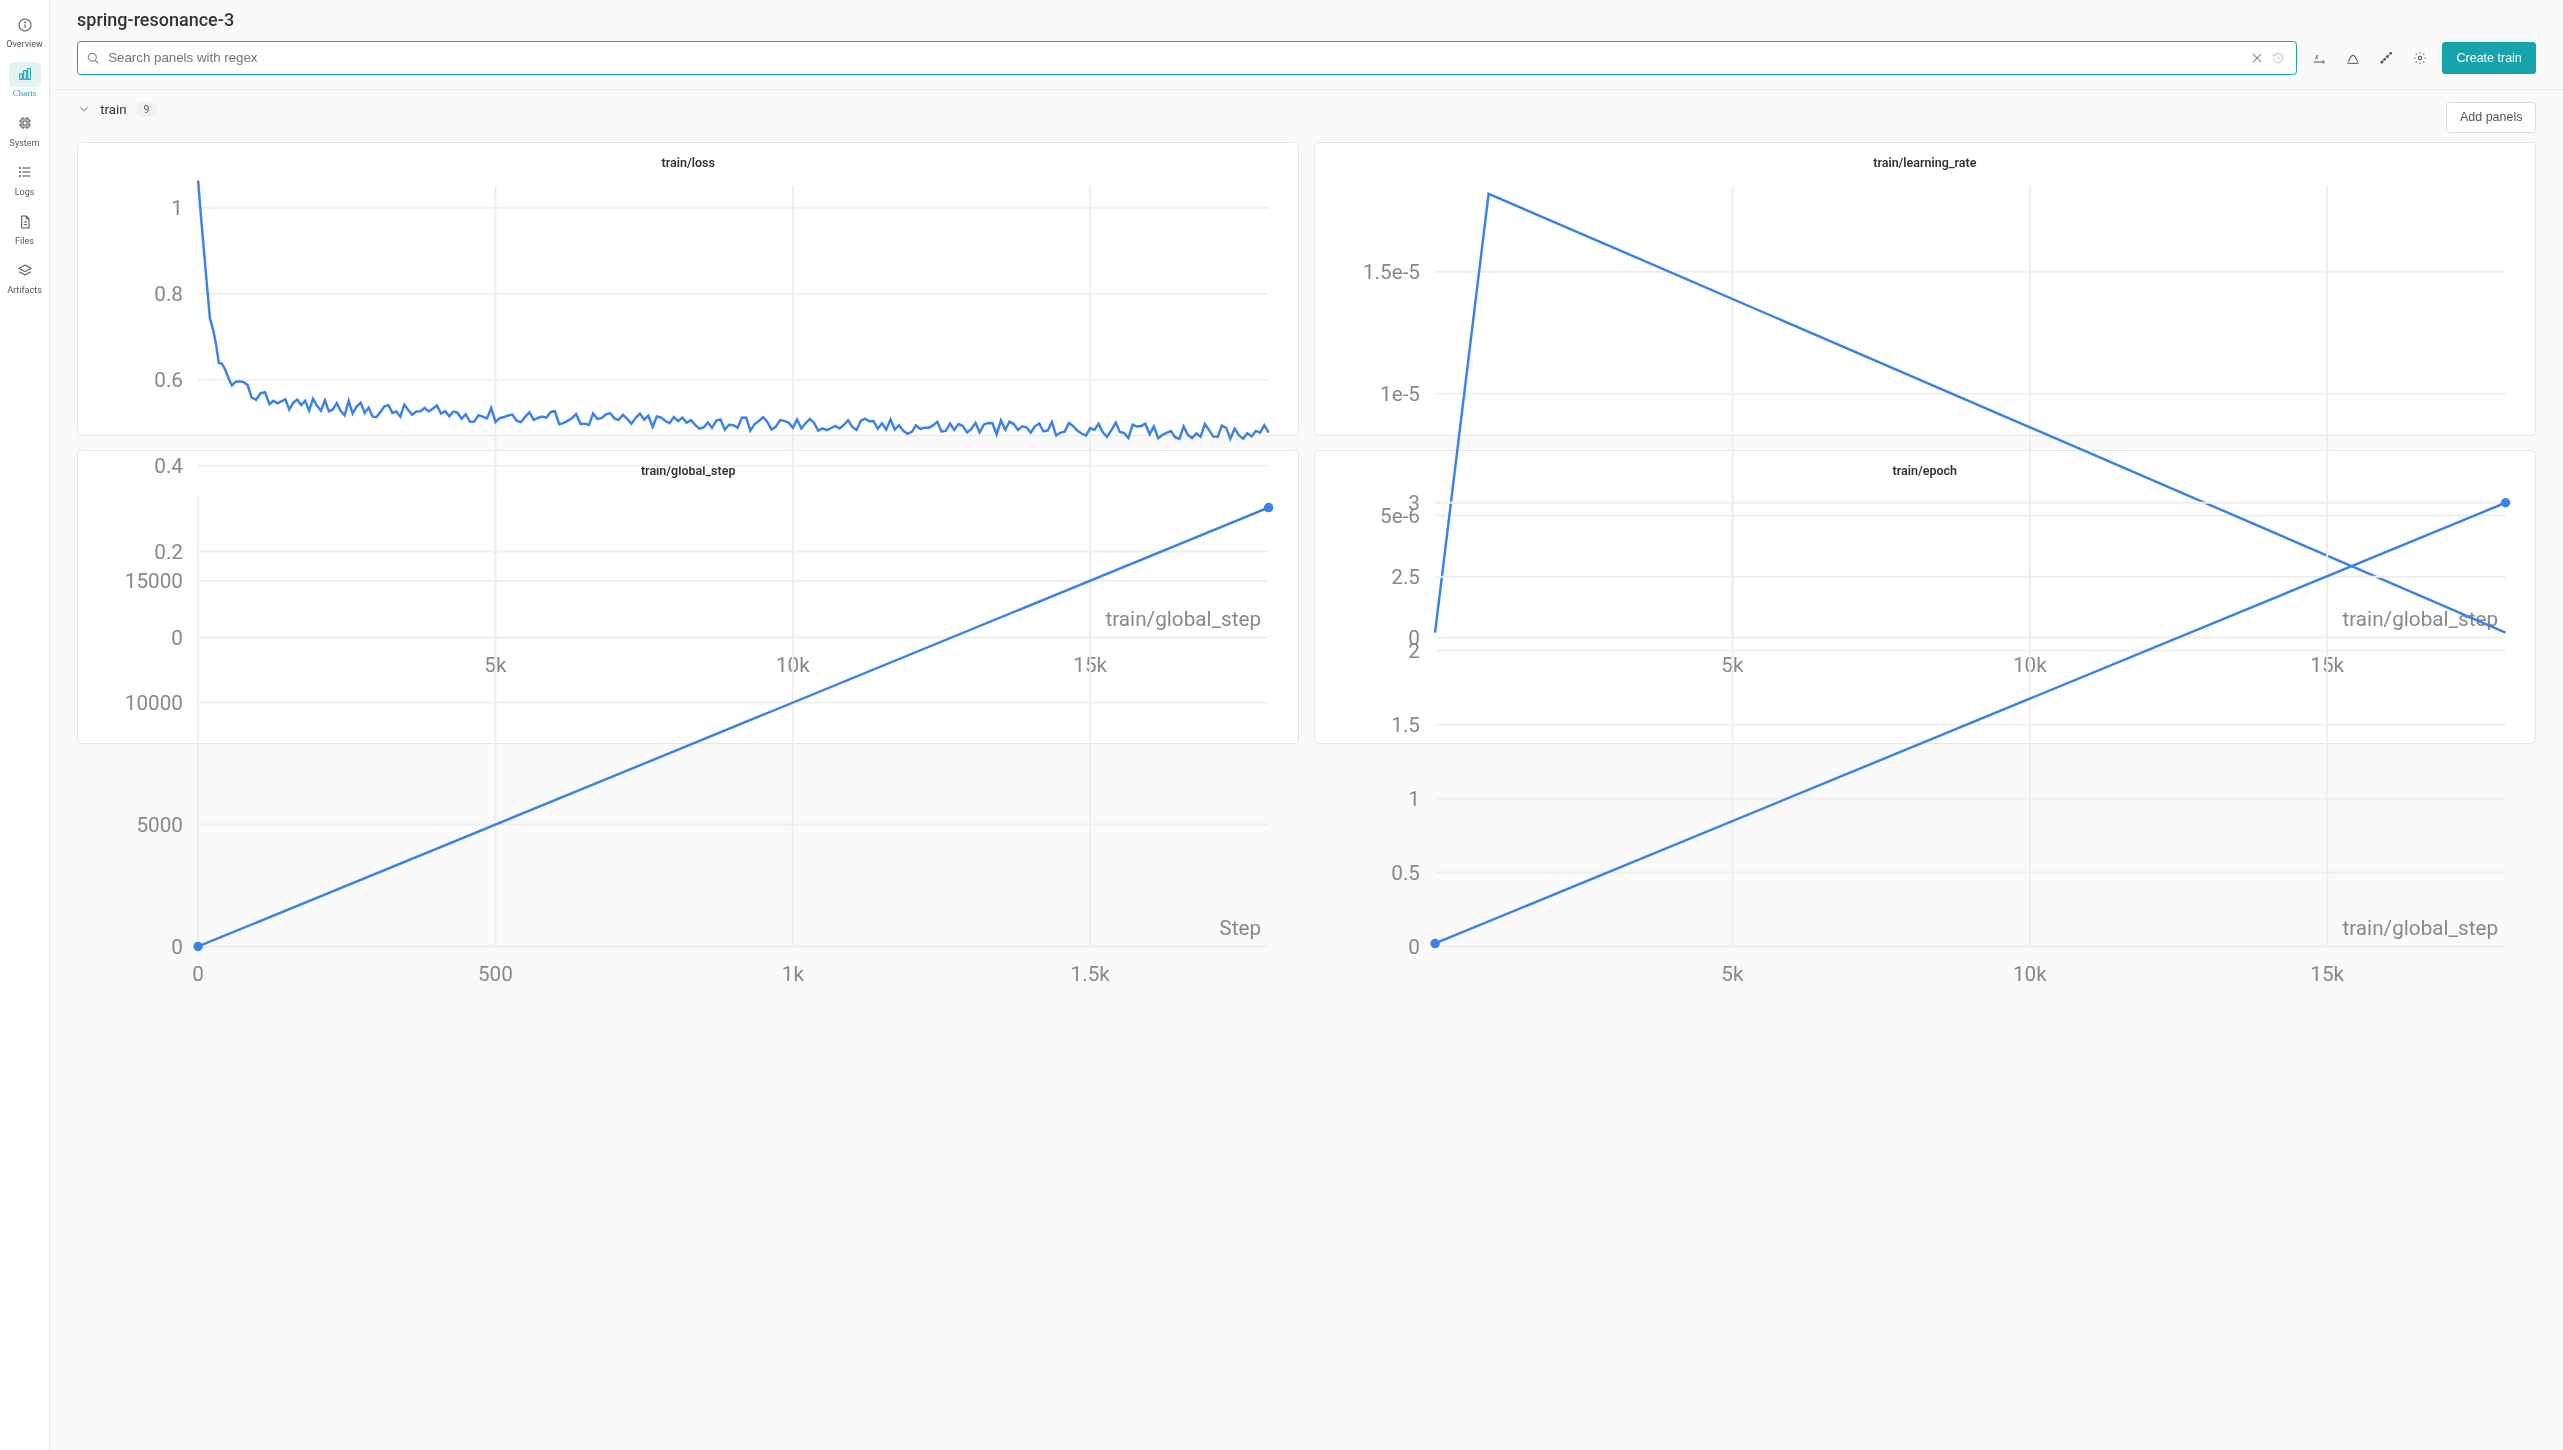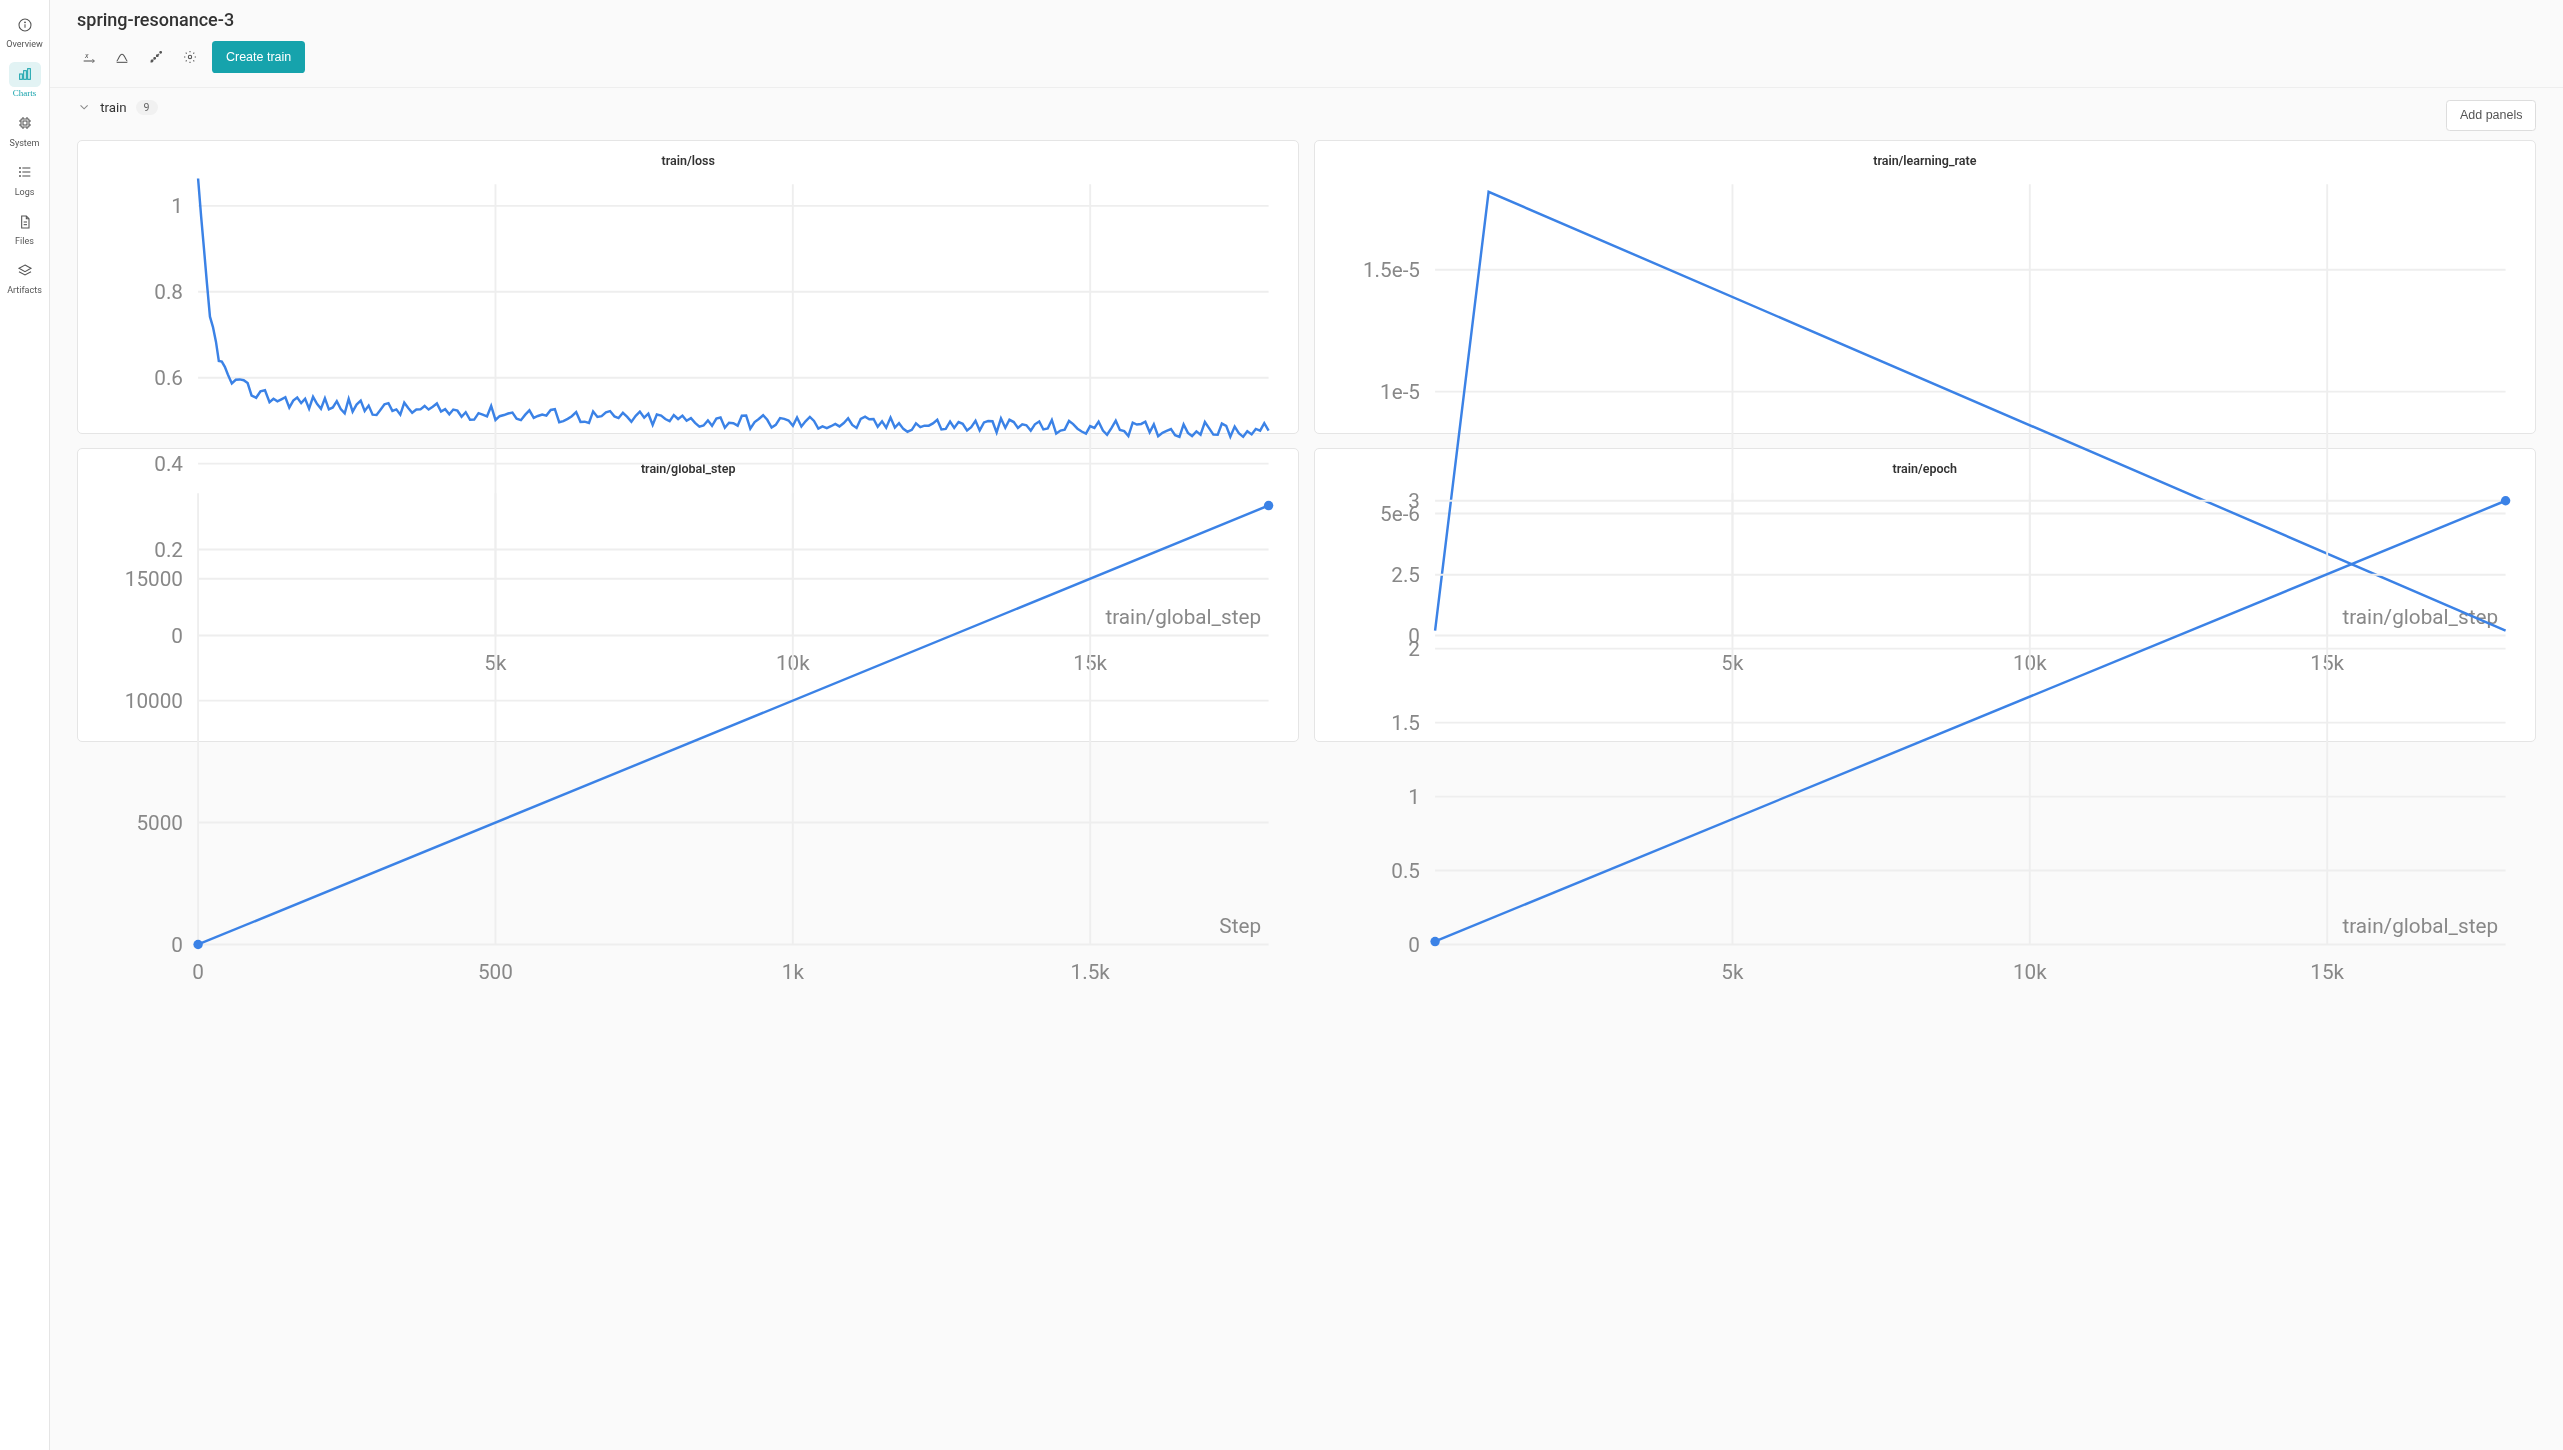--- a/index.html
+++ b/index.html
@@ -181,20 +181,43 @@
           </svg>
         </div>
       <span>Artifacts</span>
     </div>
   </div>
 
   <div class="main">
     <div class="topbar">
       <div class="run-title">spring-resonance-3</div>
       <div class="toolbar">
+        <div class="search-wrap">
+          <span class="sicon">
+              <svg viewBox="0 0 24 24" width="16" height="16" stroke="currentColor" fill="none" stroke-width="1.8">
+                <circle cx="11" cy="11" r="6"></circle>
+                <line x1="20" y1="20" x2="15.5" y2="15.5"></line>
+              </svg>
+            </span>
+          <input type="text" placeholder="Search panels with regex" style="">
+          <span class="clear">
+              <svg viewBox="0 0 24 24" width="14.2" height="14.2" stroke="currentColor" fill="none" stroke-width="1.8">
+                <line x1="5" y1="5" x2="19" y2="19"></line>
+                <line x1="19" y1="5" x2="5" y2="19"></line>
+              </svg>
+            </span>
+          <span class="history">
+              <svg viewBox="0 0 24 24" width="14.2" height="14.2" stroke="currentColor" fill="none" stroke-width="1.8">
+                <path d="M4 12a8 8 0 1 0 2.5-5.8"></path>
+                <polyline points="4 4 4 8 8 8"></polyline>
+                <line x1="12" y1="8" x2="12" y2="12"></line>
+                <line x1="12" y1="12" x2="15" y2="14"></line>
+              </svg>
+            </span>
+        </div>
         <div class="tool-btn">
             <svg viewBox="0 0 24 24" style="font-size:13px">
               <text x="6" y="14" font-size="11" font-style="italic" fill="currentColor" stroke="none">x</text>
               <line x1="4" y1="18" x2="20" y2="18"></line>
               <polyline points="17 15 20 18 17 21" stroke-width="1.2"></polyline>
             </svg>
           </div>
         <div class="tool-btn">
             <svg viewBox="0 0 24 24">
               <path d="M4 18 C6 18 8 8 12 8 C16 8 18 18 20 18"></path>

